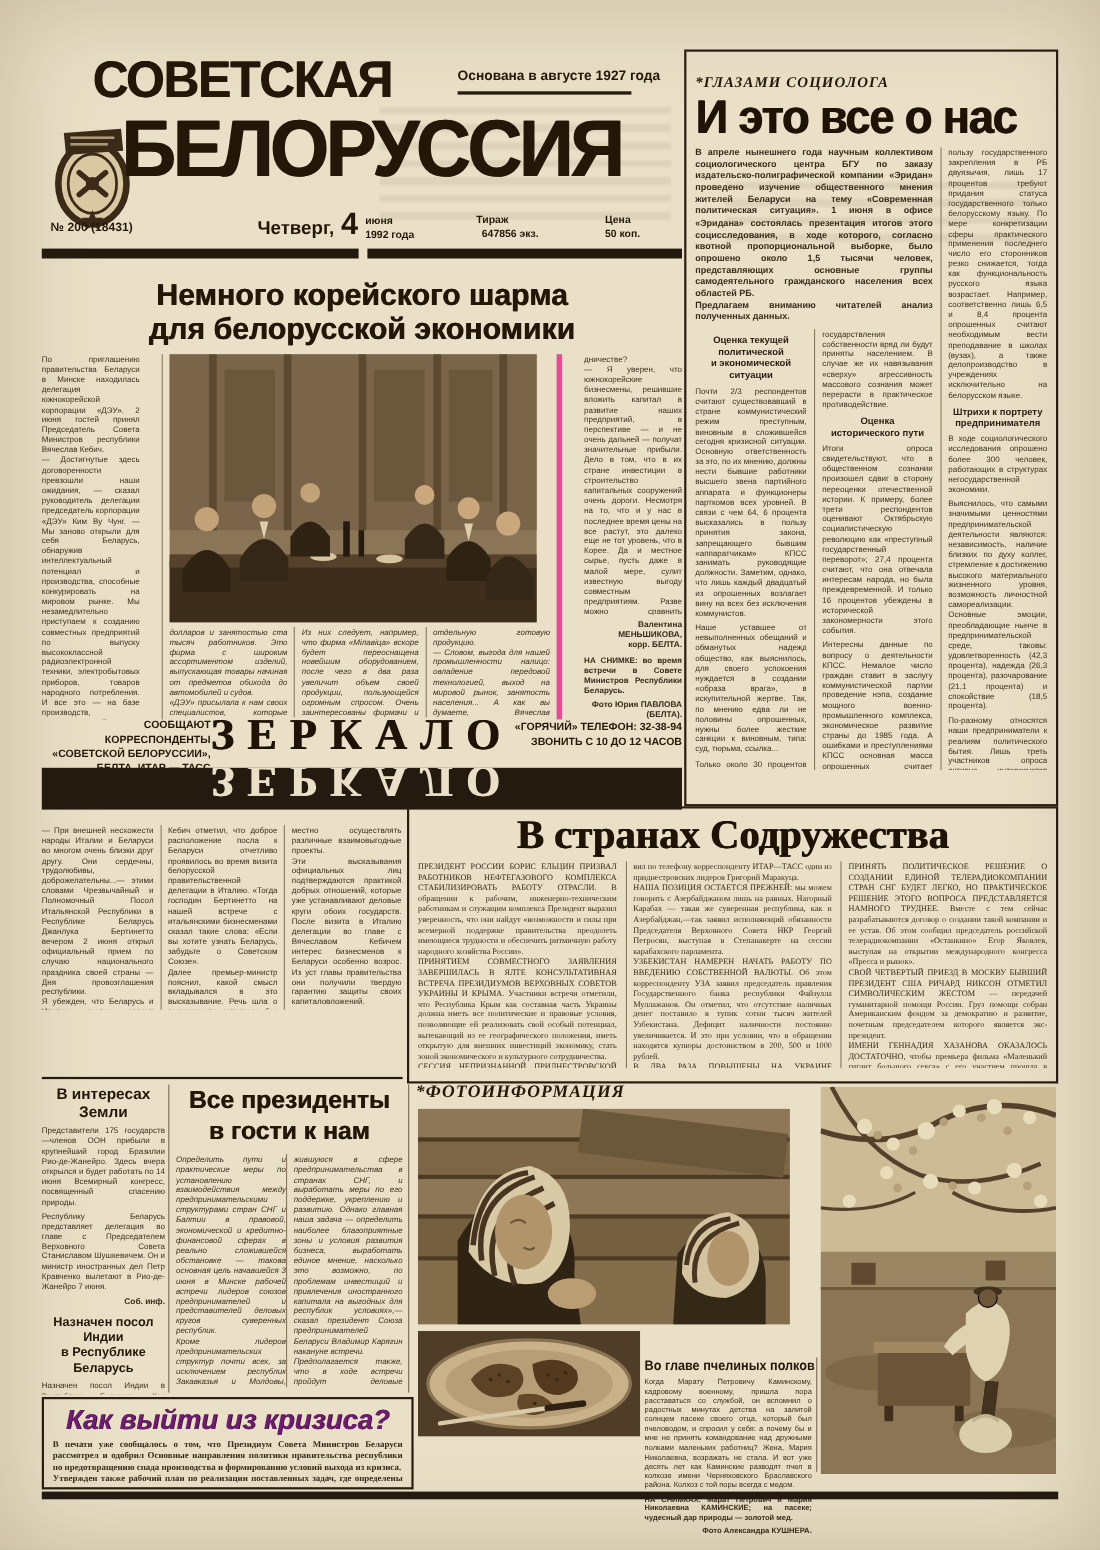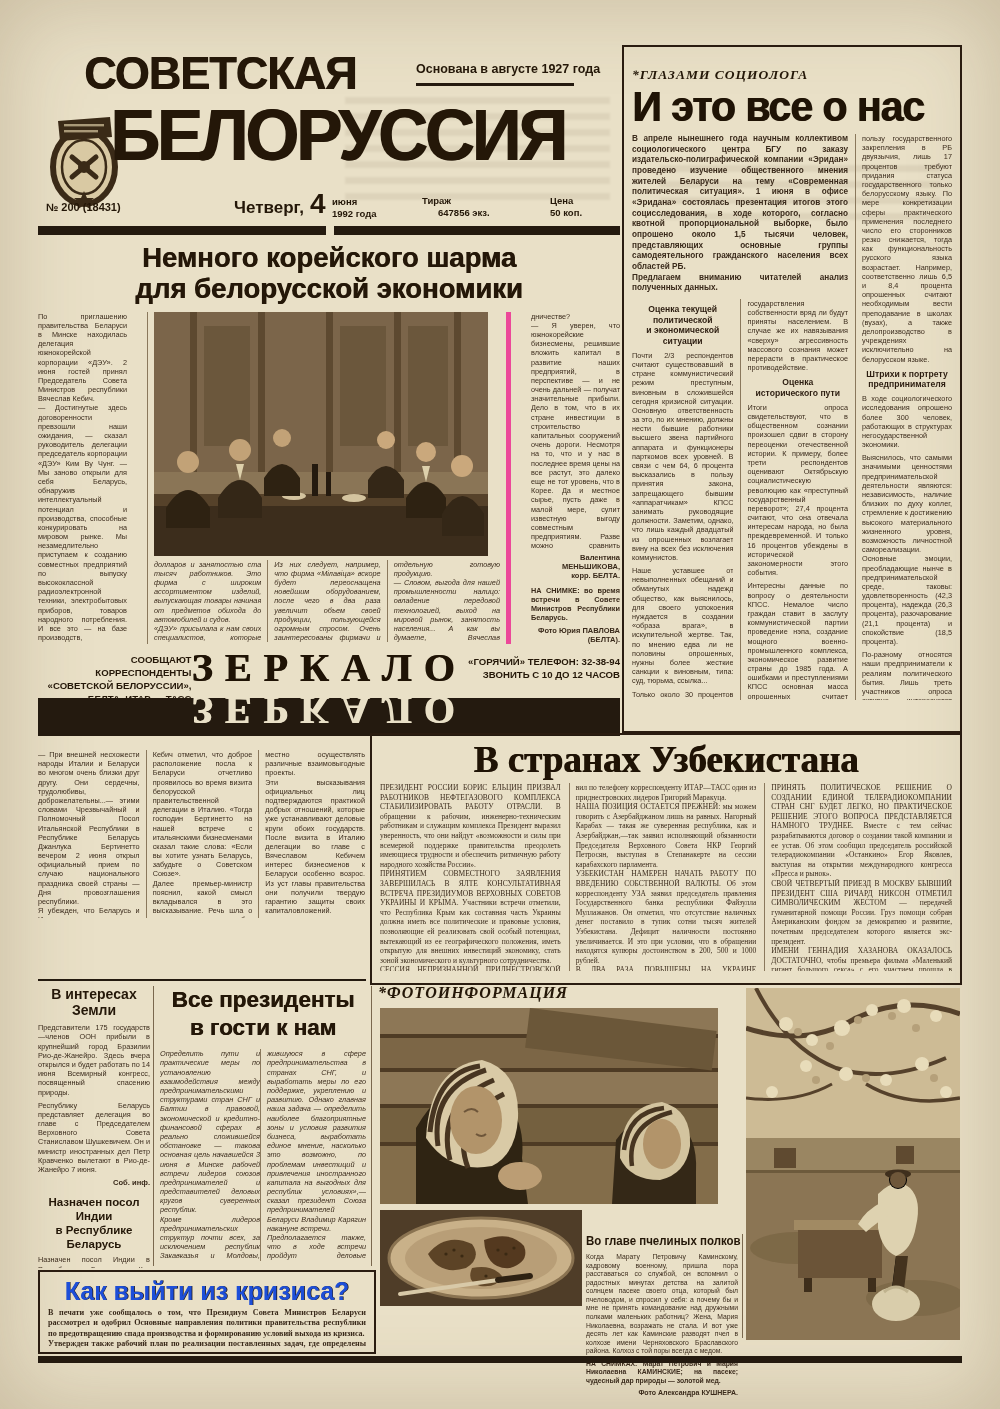--- a/index.html
+++ b/index.html
@@ -27,42 +27,42 @@
   .mh-info{position:absolute;font-weight:bold;color:#241708;}
   
   .socio-box{border:2px solid #2a1c10;padding:4px 8px;}
   .rubric{font-family:"Liberation Serif","DejaVu Serif",serif;font-style:italic;font-weight:bold;
           font-size:13.5px;letter-spacing:1px;color:#241708;}
   .socio-title{font-weight:bold;font-size:41px;line-height:1;letter-spacing:-1px;color:#1f1305;
                text-shadow:1px 0 #1f1305;margin:3px 0 7px;transform-origin:left;transform:scaleY(1.05);}
   .socio-lead{font-weight:bold;font-size:8.2px;line-height:1.3;text-align:justify;white-space:pre-line;}
   
   .k-headline{font-weight:bold;font-size:27.5px;line-height:1.12;text-align:center;white-space:pre-line;
-              color:#241708;text-shadow:.6px 0 #241708;}
+              color:#241708;text-shadow:.6px 0 #241708;margin-top:10px;}
   .k-caption{font-weight:bold;font-size:7.3px;text-align:justify;white-space:pre-line;margin-top:6px;}
   .k-byline{font-weight:bold;font-size:7.5px;text-align:right;white-space:pre-line;margin-top:4px;}
   
   .z-left,.z-right{font-weight:bold;font-size:9.6px;text-align:right;white-space:pre-line;line-height:1.35;color:#241708;}
   .z-title{font-family:"Liberation Serif","DejaVu Serif",serif;font-weight:bold;font-size:40px;
            letter-spacing:12px;line-height:1;color:#1f1305;text-shadow:.8px 0 #1f1305;}
   
   .i-headline{font-weight:bold;font-size:20.5px;line-height:1.3;text-align:center;white-space:pre-line;
               color:#241708;text-shadow:.5px 0 #241708;}
   
   .s-title{font-family:"Liberation Serif","DejaVu Serif",serif;font-weight:bold;font-size:37px;
            text-align:center;line-height:1;color:#1f1305;text-shadow:.8px 0 #1f1305;margin-top:2px;}
   .s-col{font-family:"Liberation Serif","DejaVu Serif",serif;font-size:7.5px;line-height:1.28;
          text-align:justify;white-space:pre-line;}
   
   .e-h{font-weight:bold;font-size:14px;text-align:center;line-height:1.15;white-space:pre-line;color:#241708;}
   .e-h2{font-weight:bold;font-size:11.5px;text-align:center;line-height:1.2;white-space:pre-line;color:#241708;margin:9px 0 4px;}
   .p-h{font-weight:bold;font-size:22.5px;text-align:center;line-height:1.25;white-space:pre-line;
        color:#241708;text-shadow:.5px 0 #241708;}
-  .c-title{font-weight:bold;font-size:25px;text-align:center;line-height:1;color:#1d4ed8;
-           text-shadow:.7px 0 #241708;margin:3px 0 4px;}
+  .c-title{font-weight:bold;font-size:25px;text-align:center;line-height:1;color:#701a75;
+           text-shadow:.7px 0 #241708;margin:3px 0 4px;font-style:italic;}
   .c-body{font-family:"Liberation Serif","DejaVu Serif",serif;font-weight:bold;font-size:8.1px;
           line-height:1.27;text-align:justify;white-space:pre-line;}
   .ph-rubric{font-family:"Liberation Serif","DejaVu Serif",serif;font-style:italic;font-weight:bold;
              font-size:16px;letter-spacing:1px;color:#241708;}
   .bee-title{font-weight:bold;font-size:12.5px;color:#241708;white-space:nowrap;transform:scaleX(.92);transform-origin:left;}
   .photo{display:block;}
 </style>
 </head>
 <body>
 
@@ -84,21 +84,21 @@
     </svg>
     <div class="mh-t1" style="left:46px;top:5px;">СОВЕТСКАЯ</div>
     <div class="mh-t2" style="left:72px;top:56px;">БЕЛОРУССИЯ</div>
     <div class="mh-founded" style="left:378px;top:17px;">Основана в августе 1927 года</div>
     <div class="abs ink" style="left:378px;top:38px;width:158px;height:3px;"></div>
     <div class="mh-info" style="left:8px;top:156px;font-size:11px;">№ 200 (18431)</div>
     <div class="mh-info" style="left:196px;top:153px;font-size:17px;">Четверг,</div>
     <div class="mh-info" style="left:272px;top:143px;font-size:28px;">4</div>
     <div class="mh-info pre" style="left:294px;top:151px;font-size:9.5px;line-height:1.3;">июня
 1992 года</div>
-    <div class="mh-info" style="left:384px;top:150px;font-size:9.5px;">Тираж</div>
+    <div class="mh-info" style="left:395px;top:150px;font-size:9.5px;">Тираж</div>
     <div class="mh-info" style="left:400px;top:162px;font-size:9.5px;">647856 экз.</div>
     <div class="mh-info" style="left:512px;top:150px;font-size:9.5px;">Цена</div>
     <div class="mh-info" style="left:512px;top:162px;font-size:9.5px;">50 коп.</div>
     <div class="abs ink" style="left:0;top:181px;width:288px;height:9px;"></div>
     <div class="abs ink" style="left:296px;top:181px;width:286px;height:9px;"></div>
   </div>
 
   <div class="abs socio-box clip" style="left:622px;top:45px;width:340px;height:688px;box-sizing:border-box;">
     <div class="rubric" style="margin-top:16px;">*ГЛАЗАМИ СОЦИОЛОГА</div>
     <div class="socio-title">И это все о нас</div>
@@ -230,21 +230,21 @@
 Далее премьер-министр пояснил, какой смысл вкладывался в это высказывание. Речь шла о возможности напрямую, без посредников, налаживать деловые контакты, сов-</div>
       <div class="clip col-rule" style="width:103px;">
         <div class="bt">местно осуществлять различные взаимовыгодные проекты.
 Эти высказывания официальных лиц подтверждаются практикой добрых отношений, которые уже устанавливают деловые круги обоих государств. После визита в Италию делегации во главе с Вячеславом Кебичем интерес бизнесменов к Беларуси особенно возрос. Из уст главы правительства они получили твердую гарантию защиты своих капиталовложений.</div>
 
       </div>
     </div>
   </div>
 
   <div class="abs socio-box clip" style="left:370px;top:733px;width:592px;height:252px;box-sizing:border-box;">
-    <div class="s-title">В странах Узбекистана</div>
+    <div class="s-title">В странах Содружества</div>
     <div style="display:flex;gap:8px;margin-top:5px;height:188px;">
       <div class="s-col clip" style="width:184px;">ПРЕЗИДЕНТ РОССИИ БОРИС ЕЛЬЦИН ПРИЗВАЛ РАБОТНИКОВ НЕФТЕГАЗОВОГО КОМПЛЕКСА СТАБИЛИЗИРОВАТЬ РАБОТУ ОТРАСЛИ. В обращении к рабочим, инженерно-техническим работникам и служащим комплекса Президент выразил уверенность, что они найдут «возможности и силы при всемерной поддержке правительства преодолеть имеющиеся трудности и обеспечить ритмичную работу народного хозяйства России».
 ПРИНЯТИЕМ СОВМЕСТНОГО ЗАЯВЛЕНИЯ ЗАВЕРШИЛАСЬ В ЯЛТЕ КОНСУЛЬТАТИВНАЯ ВСТРЕЧА ПРЕЗИДИУМОВ ВЕРХОВНЫХ СОВЕТОВ УКРАИНЫ И КРЫМА. Участники встречи отметили, что Республика Крым как составная часть Украины должна иметь все политические и правовые условия, позволяющие ей реализовать свой особый потенциал, вытекающий из ее географического положения, иметь открытую для внешних инвестиций экономику, стать зоной экономического и культурного сотрудничества.
 СЕССИЯ НЕПРИЗНАННОЙ ПРИДНЕСТРОВСКОЙ РЕСПУБЛИКИ ОБРАТИЛАСЬ К ПАРЛАМЕНТУ МОЛДОВЫ, работа которого возобновляется 9 июня, с требованием прекратить военные действия против Приднестровья, вывести с его территории формирования молдавской полиции. Об этом зая-</div>
       <div class="s-col clip col-rule" style="width:184px;">вил по телефону корреспонденту ИТАР—ТАСС один из приднестровских лидеров Григорий Маракуца.
 НАША ПОЗИЦИЯ ОСТАЕТСЯ ПРЕЖНЕЙ: мы можем говорить с Азербайджаном лишь на равных. Нагорный Карабах — такая же суверенная республика, как и Азербайджан,—так заявил исполняющий обязанности Председателя Верховного Совета НКР Георгий Петросян, выступая в Степанакерте на сессии карабахского парламента.
 УЗБЕКИСТАН НАМЕРЕН НАЧАТЬ РАБОТУ ПО ВВЕДЕНИЮ СОБСТВЕННОЙ ВАЛЮТЫ. Об этом корреспонденту УЗА заявил председатель правления Государственного банка республики Файзулла Муллажанов. Он отметил, что отсутствие наличных денег поставило в тупик сотни тысяч жителей Узбекистана. Дефицит наличности постоянно увеличивается. И это при условии, что в обращении находятся купюры достоинством в 200, 500 и 1000 рублей.
 В ДВА РАЗА ПОВЫШЕНЫ НА УКРАИНЕ УСТАНОВЛЕННЫЕ РАНЕЕ МИНИМАЛЬНЫЕ СТАВКИ АВТОРСКОГО ВОЗНАГРАЖДЕНИЯ за издание произведений науки, литературы и искусства, а также нормы за публичное исполнение произведений литературы и искусства. Об этом сообщила пресс-служба премьер-министра Украины.</div>
       <div class="s-col clip col-rule" style="width:184px;">ПРИНЯТЬ ПОЛИТИЧЕСКОЕ РЕШЕНИЕ О СОЗДАНИИ ЕДИНОЙ ТЕЛЕРАДИОКОМПАНИИ СТРАН СНГ БУДЕТ ЛЕГКО, НО ПРАКТИЧЕСКОЕ РЕШЕНИЕ ЭТОГО ВОПРОСА ПРЕДСТАВЛЯЕТСЯ НАМНОГО ТРУДНЕЕ. Вместе с тем сейчас разрабатываются договор о создании такой компании и ее устав. Об этом сообщил председатель российской телерадиокомпании «Останкино» Егор Яковлев, выступая на открытии международного конгресса «Пресса и рынок».
 СВОЙ ЧЕТВЕРТЫЙ ПРИЕЗД В МОСКВУ БЫВШИЙ ПРЕЗИДЕНТ США РИЧАРД НИКСОН ОТМЕТИЛ СИМВОЛИЧЕСКИМ ЖЕСТОМ — передачей гуманитарной помощи России. Груз помощи собран Американским фондом за демократию и развитие, почетным председателем которого является экс-президент.

